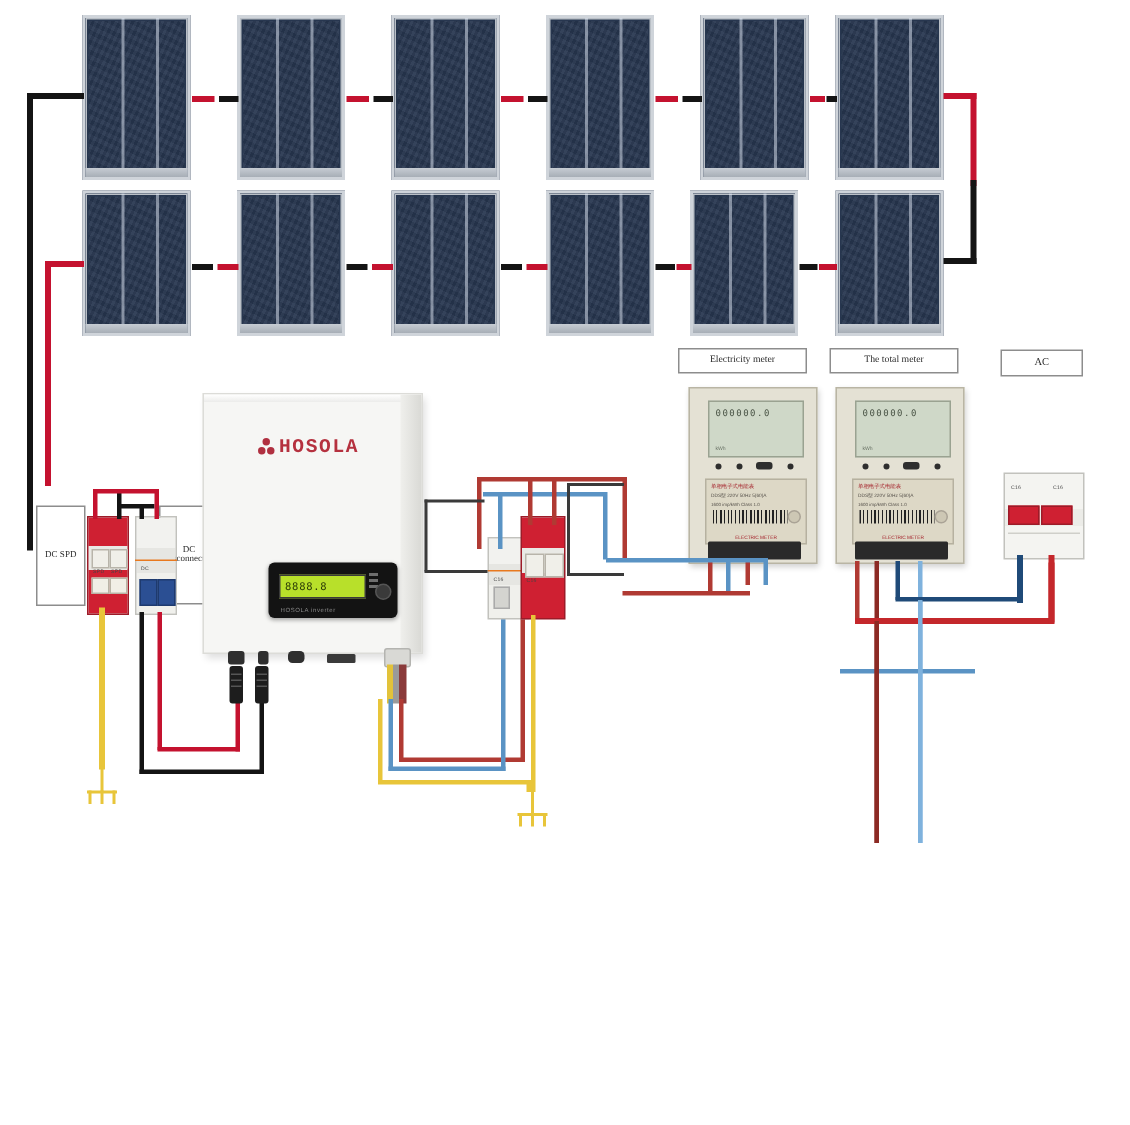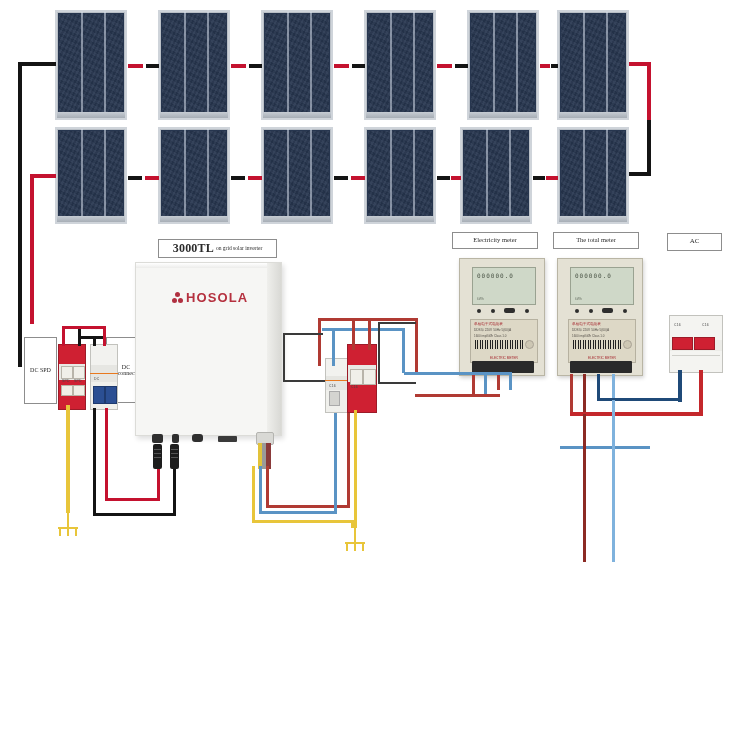--- a/index.html
+++ b/index.html
@@ -46,21 +46,21 @@
      background:linear-gradient(to bottom,#ffffff,#ececea);}
   #inverter .side{position:absolute;top:0;bottom:0;right:0;width:14px;
      background:linear-gradient(to right,#efefec,#d9d9d5);}
   .logo{position:absolute;display:flex;align-items:center;gap:3px;}
   .logo .mark{width:11px;height:11px;position:relative;}
   .logo .mark i{position:absolute;width:5px;height:5px;border-radius:50%;
      background:#b03040;}
   .logo .mark i:nth-child(1){left:3px;top:0;}
   .logo .mark i:nth-child(2){left:0;top:6px;}
   .logo .mark i:nth-child(3){left:6px;top:6px;}
-  .logo .txt{font-family:Liberation Sans, sans-serif;font-weight:bold;
+  .logo .txt{font-family:Liberation Mono, monospace;font-weight:bold;
      font-size:13px;letter-spacing:1.1px;color:#b5313f;}
   #lcdpanel{position:absolute;background:#131313;border-radius:4px;
      box-shadow:0 1px 3px rgba(0,0,0,.35);}
   #lcdpanel .screen{position:absolute;left:7px;top:8px;width:56px;height:14px;
      background:#b8e02a;border:1px solid #3a3a3a;overflow:hidden;}
   #lcdpanel .screen .seg{position:absolute;left:3px;top:3px;font-size:7px;
      color:#2a3a06;font-family:"DejaVu Sans Mono",monospace;letter-spacing:.5px;}
   #lcdpanel .leds{position:absolute;right:13px;top:7px;width:6px;}
   #lcdpanel .leds b{display:block;width:6px;height:2px;background:#6e6e6e;margin-bottom:2px;}
   #lcdpanel .btn{position:absolute;right:4px;top:14px;width:9px;height:9px;
@@ -291,36 +291,44 @@
   <div class="wire" style="left:103px;top:326px;width:3px;height:20px;background:#c4122f;"></div>
   <div class="wire" style="left:93px;top:336px;width:3px;height:10px;background:#141414;"></div>
   <div class="wire" style="left:93px;top:408px;width:3px;height:108px;background:#141414;"></div>
   <div class="wire" style="left:105px;top:408px;width:3px;height:92px;background:#c4122f;"></div>
 
   <div class="wire" style="left:93px;top:513px;width:83px;height:3px;background:#141414;"></div>
   <div class="wire" style="left:173px;top:467px;width:3px;height:49px;background:#141414;"></div>
   <div class="wire" style="left:105px;top:498px;width:55px;height:3px;background:#c4122f;"></div>
   <div class="wire" style="left:157px;top:467px;width:3px;height:34px;background:#c4122f;"></div>
 
-  <div class="lbl-box" style="left:158px;top:239px;width:119px;height:19px;">
-    <span style="font-size:12px;font-weight:bold;letter-spacing:.2px;">3000TL</span>
-    <span style="font-size:5.5px;margin-left:2px;">on grid solar inverter</span>
-  </div>
 
   <div id="inverter" style="left:135px;top:262px;width:145px;height:172px;">
     <div class="topedge"></div>
     <div class="side"></div>
     <div class="logo" style="left:36px;top:27px;">
       <span class="mark">
           <i></i>
           <i></i>
           <i></i>
         </span>
       <span class="txt">HOSOLA</span>
     </div>
+    <div id="lcdpanel" style="left:43px;top:112px;width:86px;height:37px;">
+      <div class="screen">
+        <span class="seg">8888.8</span>
+      </div>
+      <div class="leds">
+          <b></b>
+          <b></b>
+          <b></b>
+        </div>
+      <div class="btn"></div>
+      <div class="brand">HOSOLA inverter</div>
+    </div>
   </div>
 
   <div class="gland" style="left:152px;top:434px;width:11px;height:9px;"></div>
   <div class="gland" style="left:172px;top:434px;width:7px;height:9px;"></div>
   <div class="gland" style="left:192px;top:434px;width:11px;height:8px;border-radius:3px;"></div>
   <div class="gland" style="left:218px;top:436px;width:19px;height:6px;border-radius:1px;background:#3a3a3a;"></div>
   <div class="acgland" style="left:256px;top:432px;width:16px;height:11px;"></div>
 
   <div class="mc4" style="left:153px;top:444px;height:25px;">
     <div class="rib" style="top:5px;"></div>

